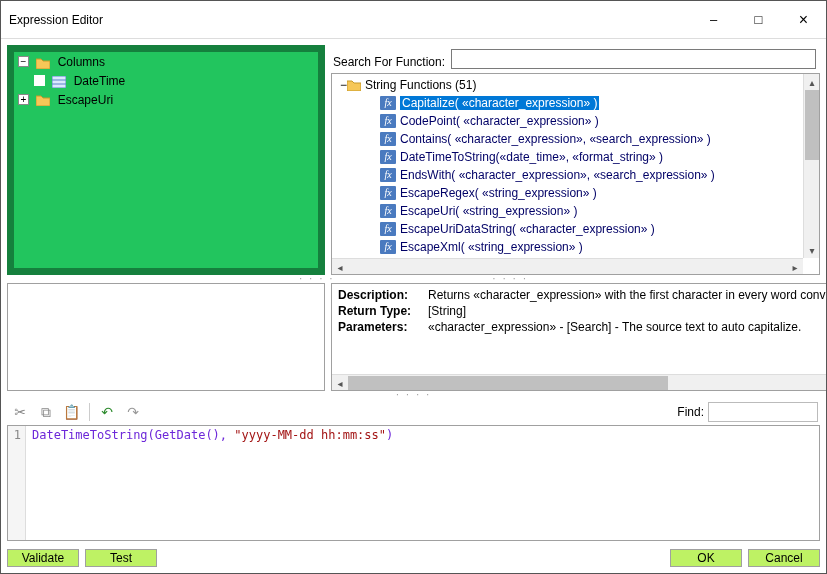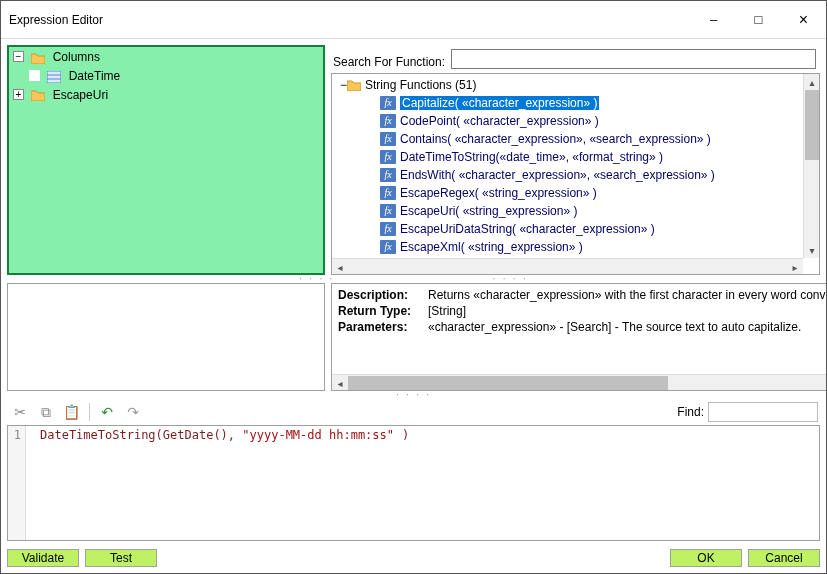--- a/index.html
+++ b/index.html
@@ -42,22 +42,22 @@
     padding: 6px;
     gap: 0;
     min-height: 0;
   }
   .top-row {
     display: flex;
     gap: 6px;
     flex: 0 0 230px;
   }
   .pane {
-    border: 2px solid #15803d;
-    background: #86efac;
+    border: 7px solid #15803d;
+    background: #22c55e;
     position: relative;
   }
   .left-tree-pane {
     flex: 0 0 318px;
     overflow: auto;
   }
   .right-top-pane {
     flex: 1 1 auto;
     display: flex;
     flex-direction: column;
@@ -193,21 +193,21 @@
     color: #888;
     text-align: right;
     padding: 2px 4px 0 0;
     border-right: 1px solid #ddd;
   }
   .code {
     flex: 1;
     padding: 2px 6px;
     white-space: pre;
   }
-  .code .ident { color: #7f1d1d; margin-left: 8px; }
+  .code .ident { color: #6d28d9; }
   .code .str { color: #a31515; }
   .button-row {
     display: flex;
     gap: 6px;
     padding: 8px 0 0 0;
     flex: 0 0 auto;
   }
   .button-row .spacer { flex: 1; }
   .btn {
     min-width: 72px;

